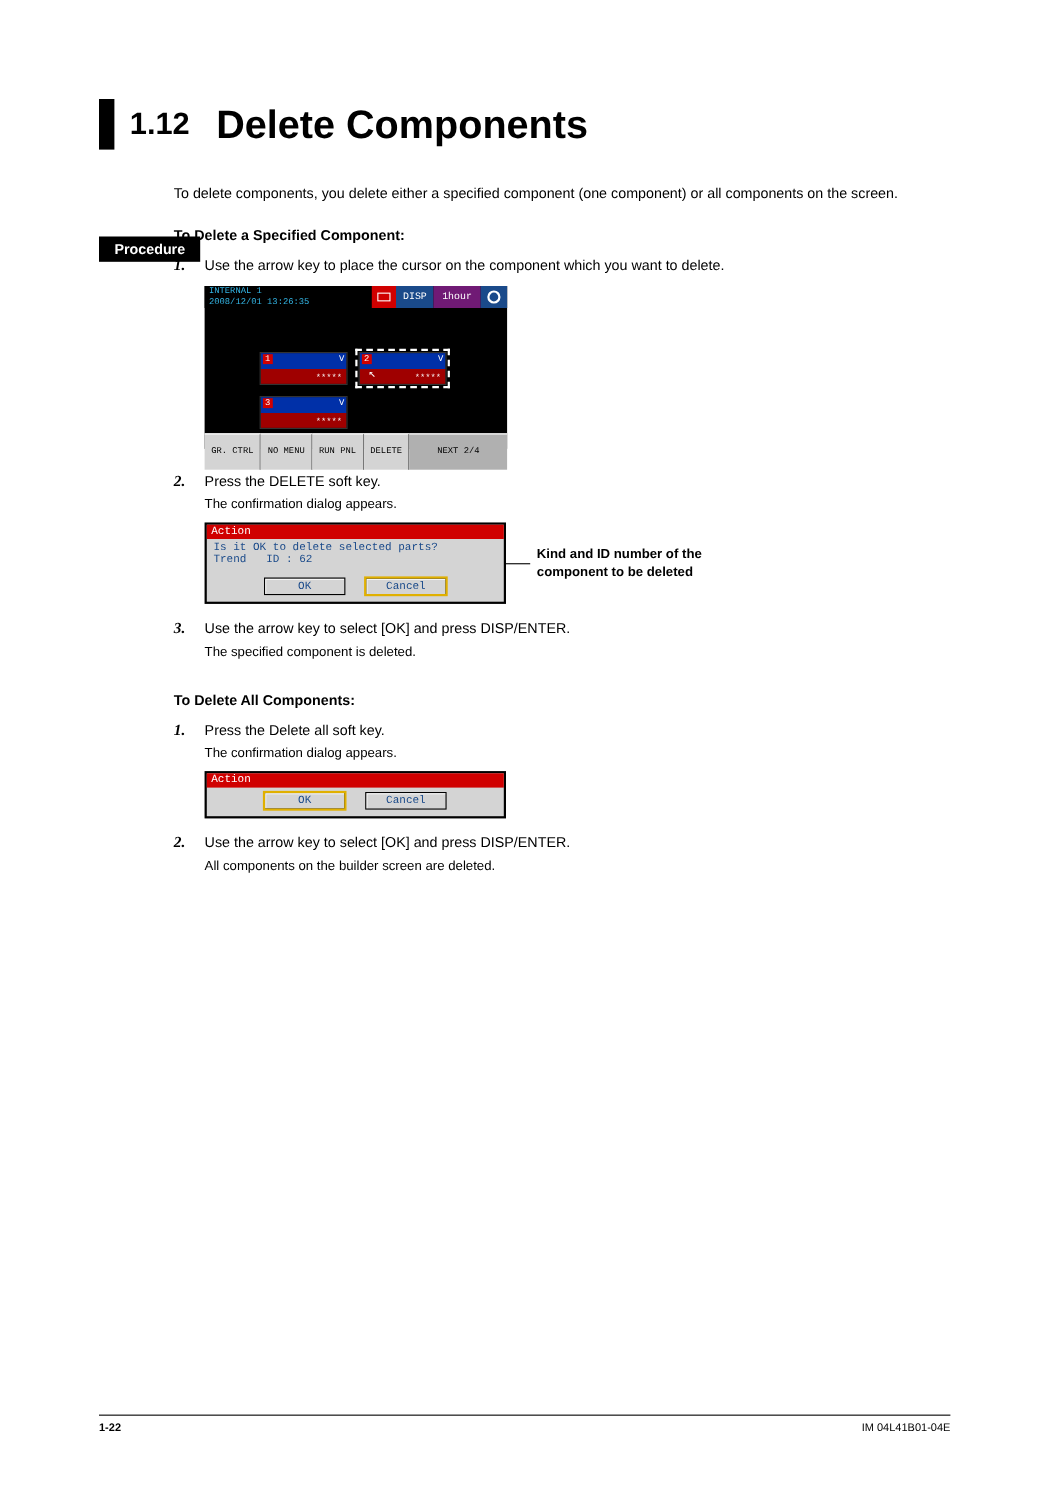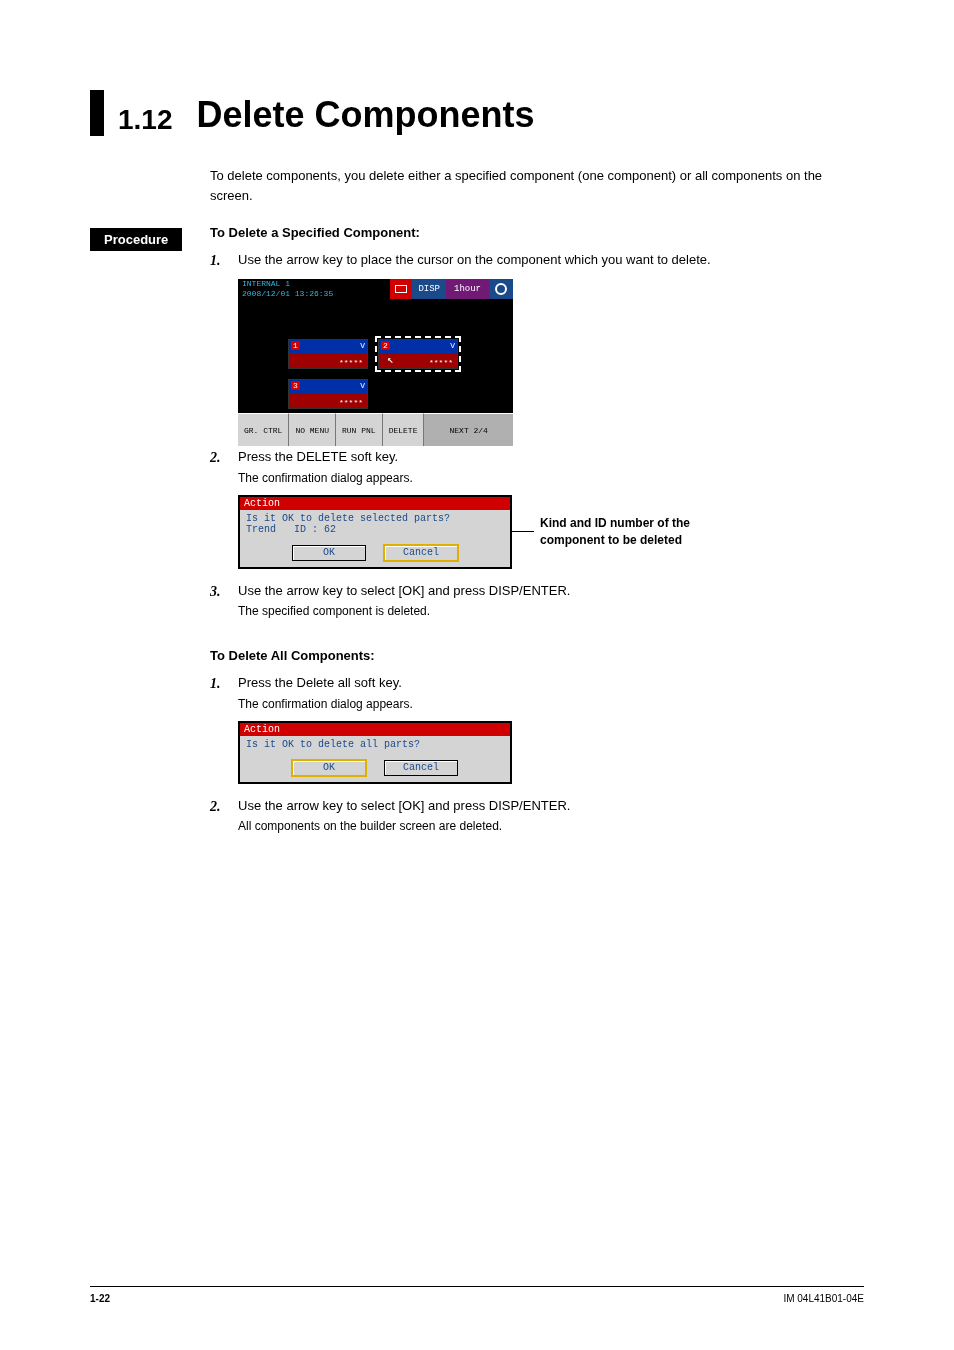--- a/index.html
+++ b/index.html
@@ -12,50 +12,50 @@
   }
   .page {
     width: 954px;
     height: 1350px;
     position: relative;
     box-sizing: border-box;
     padding: 90px 90px 40px 90px;
   }
   .heading-row {
     display: flex;
-    align-items: flex-end;
+    align-items: center;
     margin-bottom: 30px;
   }
   .heading-bar {
     width: 14px;
     height: 46px;
     background: #000;
     margin-right: 14px;
   }
   .heading-num {
     font-size: 28px;
     font-weight: bold;
     margin-right: 24px;
   }
   .heading-title {
     font-size: 36px;
     font-weight: bold;
   }
   .body-indent {
-    margin-left: 120px;
+    margin-left: 68px;
   }
   .intro {
     font-size: 13px;
     line-height: 1.5;
     margin-bottom: 18px;
   }
   .procedure-tab {
     position: absolute;
     left: 90px;
-    top: 228px;
+    top: 215px;
     background: #000;
     color: #fff;
     font-size: 13px;
     font-weight: bold;
     padding: 4px 14px;
   }
   .subhead {
     font-size: 13px;
     font-weight: bold;
     margin: 20px 0 10px 0;
@@ -408,21 +408,20 @@
     <div class="step">
       <div class="step-num">1.</div>
       <div class="step-body">
         <span>Press the </span><b>Delete all soft key</b><span>.</span>
         <div class="step-sub">The confirmation dialog appears.</div>
       </div>
     </div>
 
     <div class="dialog">
       <div class="dialog-title">Action</div>
-      <div class="dialog-msg" style="padding-bottom:6px">Is it OK to delete all parts?</div>
       <div class="dialog-btns">
         <div class="dialog-btn focus">OK</div>
         <div class="dialog-btn">Cancel</div>
       </div>
     </div>
 
     <div class="step">
       <div class="step-num">2.</div>
       <div class="step-body">
         <span>Use the </span><b>arrow key</b><span> to select </span><b>[OK]</b><span> and press </span><b>DISP/ENTER</b><span>.</span>

